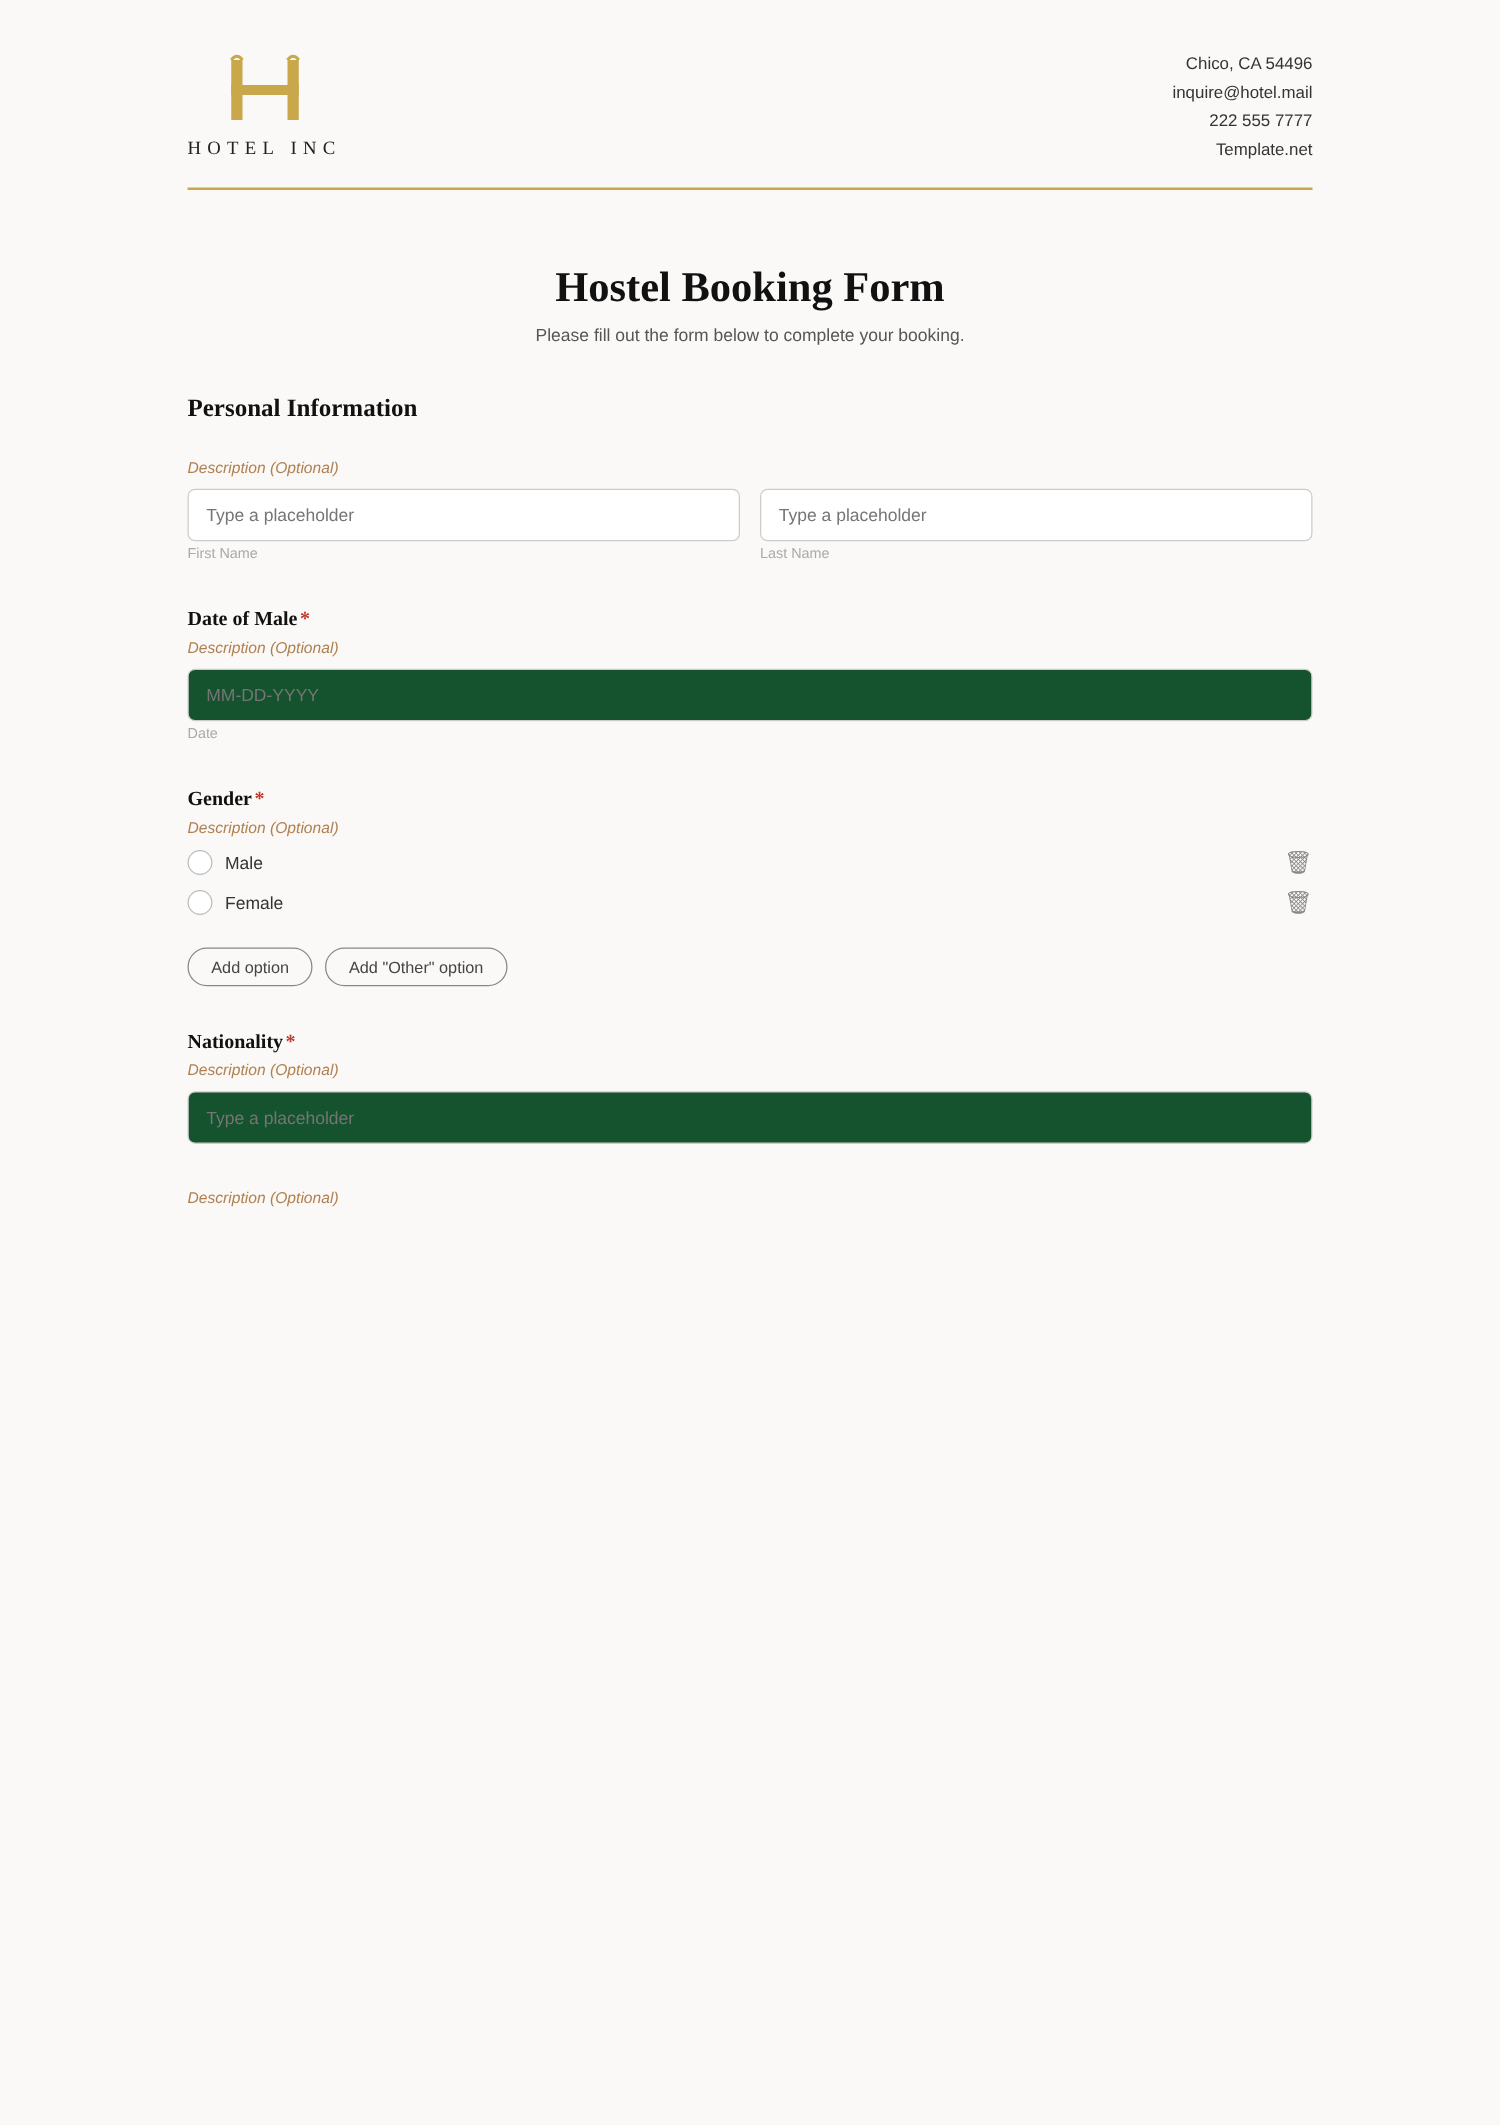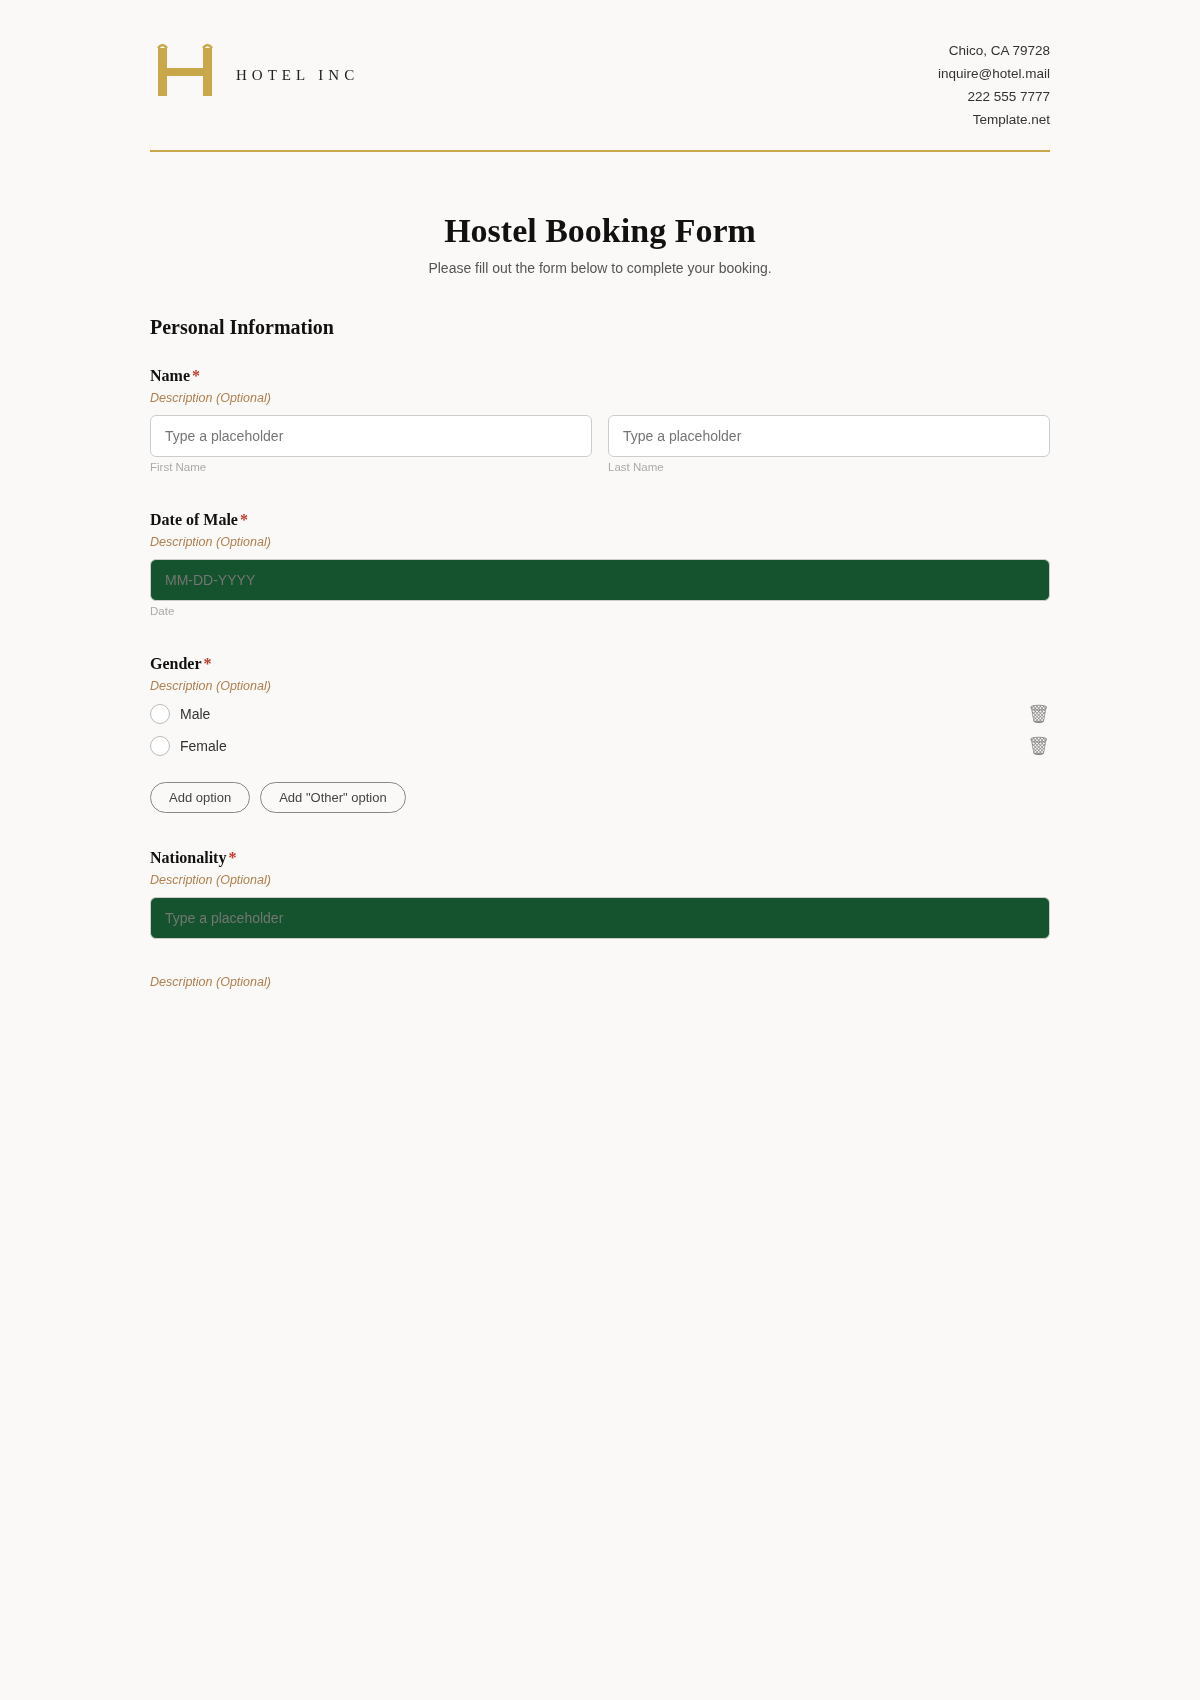--- a/index.html
+++ b/index.html
@@ -29,23 +29,22 @@
       display: flex;
       justify-content: space-between;
       align-items: flex-start;
       padding-bottom: 18px;
       border-bottom: 2px solid #c9a84c;
       margin-bottom: 60px;
     }
 
     .logo-area {
       display: flex;
-      flex-direction: row;
+      flex-direction: column;
       align-items: center;
-      gap: 16px;
     }
 
     .logo-icon {
       width: 70px;
       height: 65px;
       margin-bottom: 6px;
     }
 
     .logo-text {
       font-family: 'Georgia', serif;
@@ -234,39 +233,36 @@
         <rect x="8" y="28" width="54" height="8" fill="#c9a84c"></rect>
 
         <path d="M8,8 Q12.5,2 17,8" fill="none" stroke="#c9a84c" stroke-width="2.5"></path>
 
         <path d="M53,8 Q57.5,2 62,8" fill="none" stroke="#c9a84c" stroke-width="2.5"></path>
       </svg>
       <span class="logo-text">HOTEL INC</span>
     </div>
 
     <div class="contact-info">
-      <div>Chico, CA 79728</div>
+      <div>Chico, CA 54496</div>
       <div>inquire@hotel.mail</div>
       <div>222 555 7777</div>
       <div>Template.net</div>
     </div>
   </header>
 
   <div class="form-title-section">
     <h1 class="form-title">Hostel Booking Form</h1>
     <p class="form-subtitle">Please fill out the form below to complete your booking.</p>
   </div>
 
   <section>
     <h2 class="section-heading">Personal Information</h2>
 
     <div class="field-group">
-      <div class="field-label">
-        <span>Name</span><span class="required-star">*</span>
-      </div>
       <div class="field-description">Description (Optional)</div>
       <div class="input-row">
         <input type="text" class="input-field" placeholder="Type a placeholder" style="">
         <input type="text" class="input-field" placeholder="Type a placeholder" style="">
       </div>
       <div class="input-sublabel-row">
         <div class="input-sublabel-col">
           <span class="input-sublabel">First Name</span>
         </div>
         <div class="input-sublabel-col">

